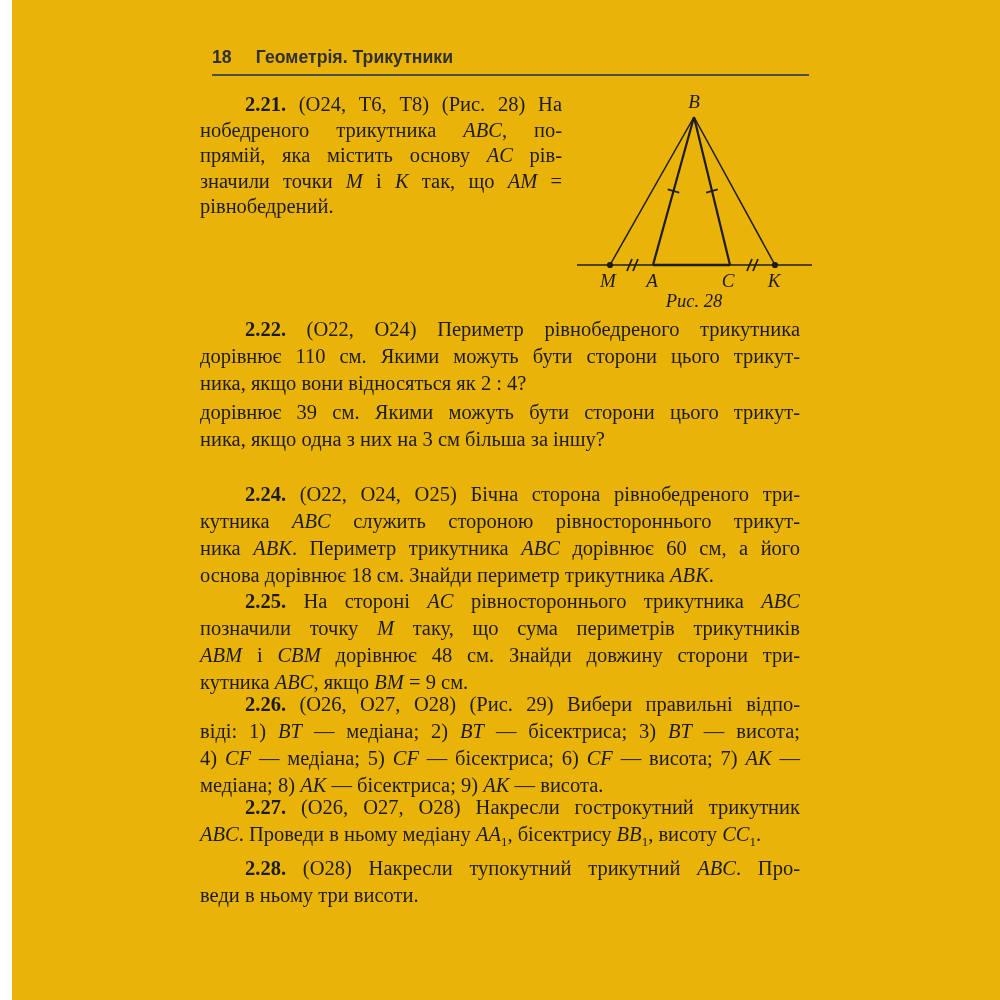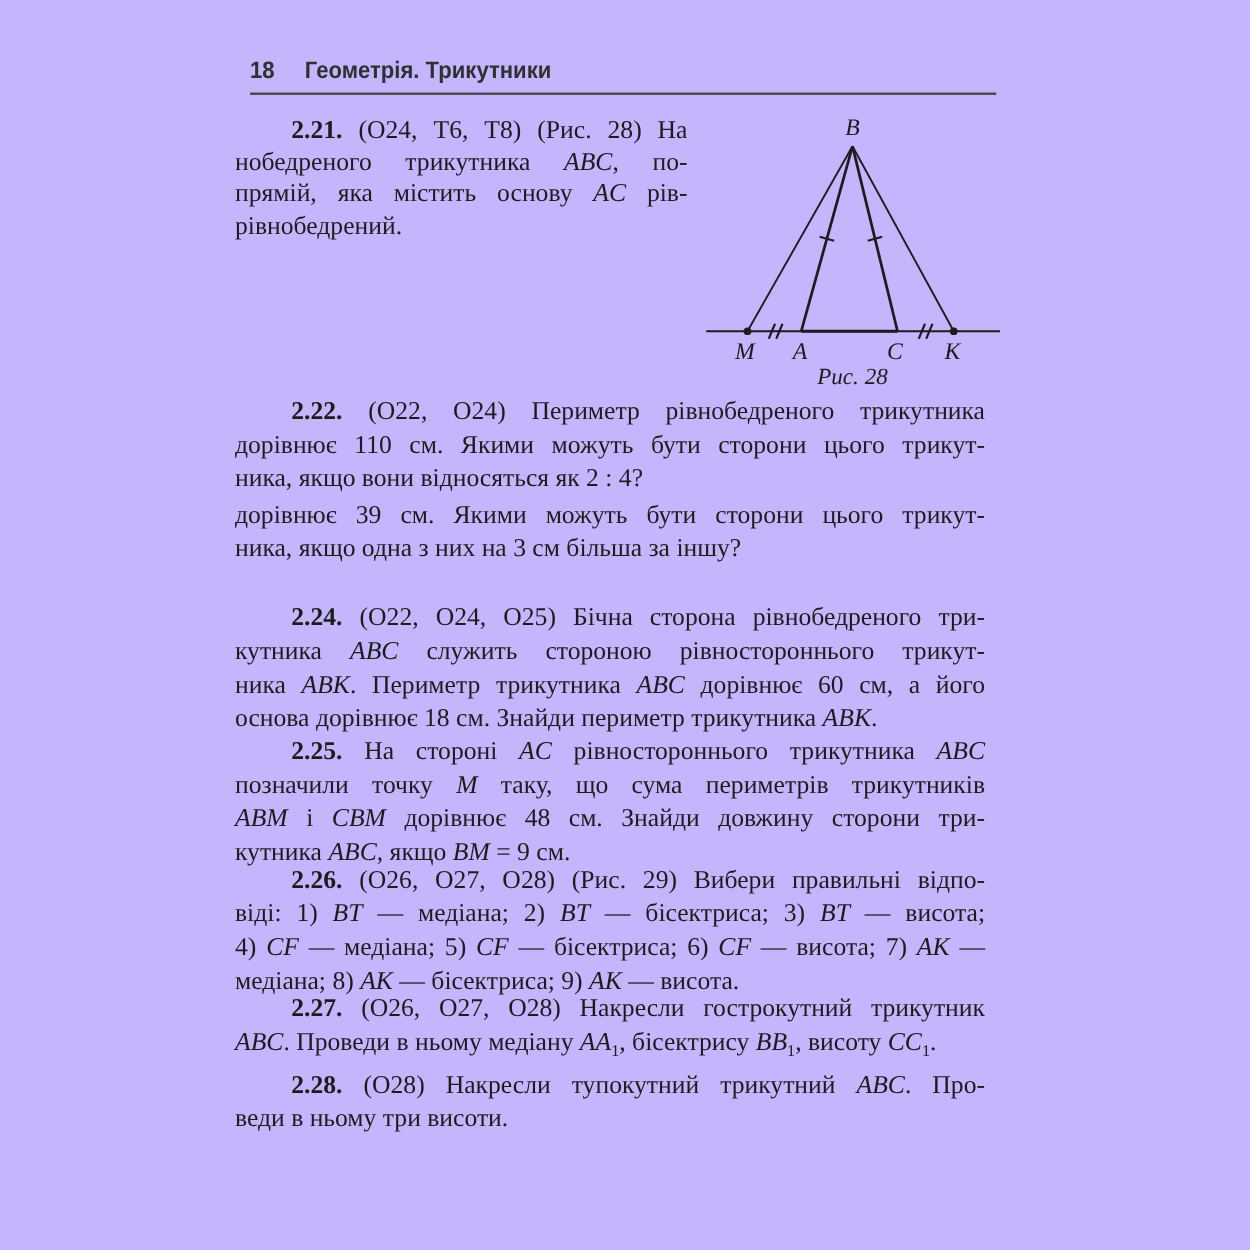--- a/index.html
+++ b/index.html
@@ -4,21 +4,21 @@
 <style>
   html,body{margin:0;padding:0;}
   body{
     width:1000px;height:1000px;
     background:#ffffff;
     font-family:"Liberation Serif", serif;
     color:#1c1c1c;
     position:relative;
     overflow:hidden;
   }
-  .page{position:absolute;inset:0;background:#c4b5fd;}
+  .page{position:absolute;inset:0;background:#eab308;margin-left:12px;}
 
   
   .pagehead{
     position:absolute;left:200px;top:46px;width:600px;
     font-family:"Liberation Sans", sans-serif;
     font-weight:600;font-size:19px;color:#303030;
     transform:scaleX(0.93);transform-origin:left center;
     white-space:nowrap;
   }
   .pagehead .num{margin-right:26px;}
@@ -56,20 +56,21 @@
 
   <div class="pagehead">
     <span class="num">18</span><span>Геометрія. Трикутники</span>
   </div>
   <div class="headrule"></div>
 
   <div class="para narrow" style="top:92px;">
       <div class="pl first"><span class="r-b">2.21.</span> (О24, Т6, Т8) (Рис. 28) На</div>
       <div class="pl">нобедреного трикутника <span class="r-i">ABC</span>, по-</div>
       <div class="pl">прямій, яка містить основу <span class="r-i">AC</span> рів-</div>
+      <div class="pl">значили точки <span class="r-i">M</span> і <span class="r-i">K</span> так, що <span class="r-i">AM</span> =</div>
       <div class="pl last">рівнобедрений.</div>
     </div>
   <div class="para" style="top:316px;">
       <div class="pl first"><span class="r-b">2.22.</span> (О22, О24) Периметр рівнобедреного трикутника</div>
       <div class="pl">дорівнює 110 см. Якими можуть бути сторони цього трикут-</div>
       <div class="pl last">ника, якщо вони відносяться як 2 : 4?</div>
     </div>
   <div class="para" style="top:399px;">
       <div class="pl">дорівнює 39 см. Якими можуть бути сторони цього трикут-</div>
       <div class="pl last">ника, якщо одна з них на 3 см більша за іншу?</div>

